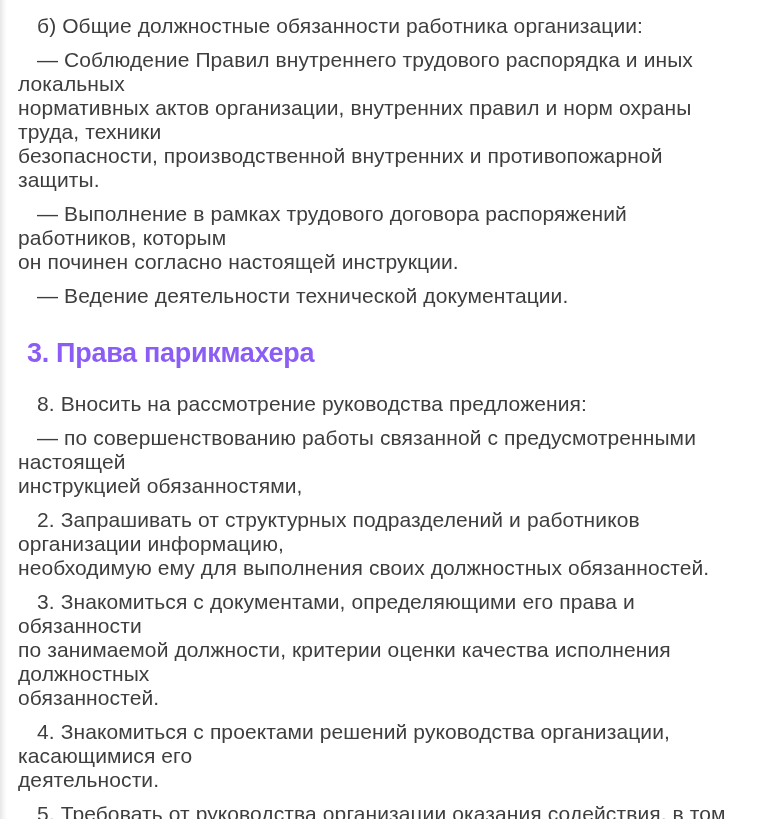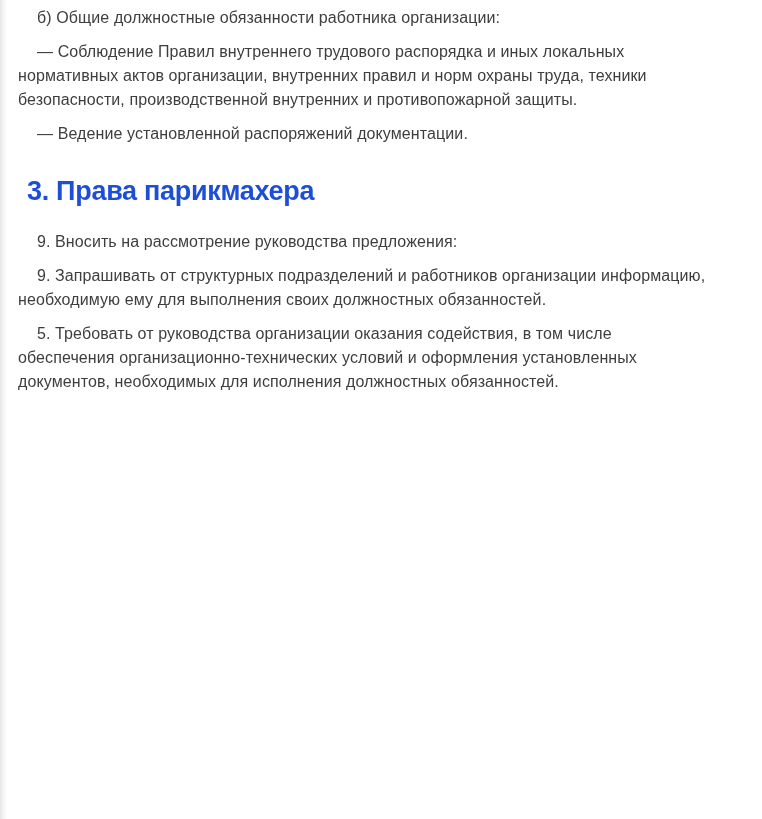--- a/index.html
+++ b/index.html
@@ -22,51 +22,60 @@
     height: 819px;
     background: linear-gradient(to right, #e7e7e7 0%, #f6f6f6 55%, #ffffff 100%);
     pointer-events: none;
   }
   .page {
     padding: 6px 20px 0 18px;
     box-sizing: border-box;
     width: 762px;
   }
   .page p.paragraph {
-    margin: 0 0 10px 0;
-    font-size: 16px;
+    margin: 8px 0 10px 0;
+    font-size: 21px;
     line-height: 24px;
     color: #3e3e3e;
     text-indent: 19px;
     white-space: pre-line; 
     letter-spacing: 0.1px;
   }
   .page h2.heading {
     margin: 28px 0 22px 9px;
     font-size: 27px;
     line-height: 34px;
     font-weight: bold;
-    color: #1d4ed8;
+    color: #8b5cf6;
     letter-spacing: -0.3px;
     white-space: pre-line;
   }
 </style>
 </head>
 <body>
 
 <div class="edge-shade"></div>
 
 <div class="page">
   <div>
       <p class="paragraph">б) Общие должностные обязанности работника организации:</p>
       <p class="paragraph">— Соблюдение Правил внутреннего трудового распорядка и иных локальных
 нормативных актов организации, внутренних правил и норм охраны труда, техники
 безопасности, производственной внутренних и противопожарной защиты.</p>
-      <p class="paragraph">— Ведение установленной распоряжений документации.</p>
+      <p class="paragraph">— Выполнение в рамках трудового договора распоряжений работников, которым
+он починен согласно настоящей инструкции.</p>
+      <p class="paragraph">— Ведение деятельности технической документации.</p>
       <h2 class="heading">3. Права парикмахера</h2>
-      <p class="paragraph">9. Вносить на рассмотрение руководства предложения:</p>
-      <p class="paragraph">9. Запрашивать от структурных подразделений и работников организации информацию,
+      <p class="paragraph">8. Вносить на рассмотрение руководства предложения:</p>
+      <p class="paragraph">— по совершенствованию работы связанной с предусмотренными настоящей
+инструкцией обязанностями,</p>
+      <p class="paragraph">2. Запрашивать от структурных подразделений и работников организации информацию,
 необходимую ему для выполнения своих должностных обязанностей.</p>
+      <p class="paragraph">3. Знакомиться с документами, определяющими его права и обязанности
+по занимаемой должности, критерии оценки качества исполнения должностных
+обязанностей.</p>
+      <p class="paragraph">4. Знакомиться с проектами решений руководства организации, касающимися его
+деятельности.</p>
       <p class="paragraph">5. Требовать от руководства организации оказания содействия, в том числе
 обеспечения организационно-технических условий и оформления установленных
 документов, необходимых для исполнения должностных обязанностей.</p>
     </div>
 </div>
 
 </body></html>

